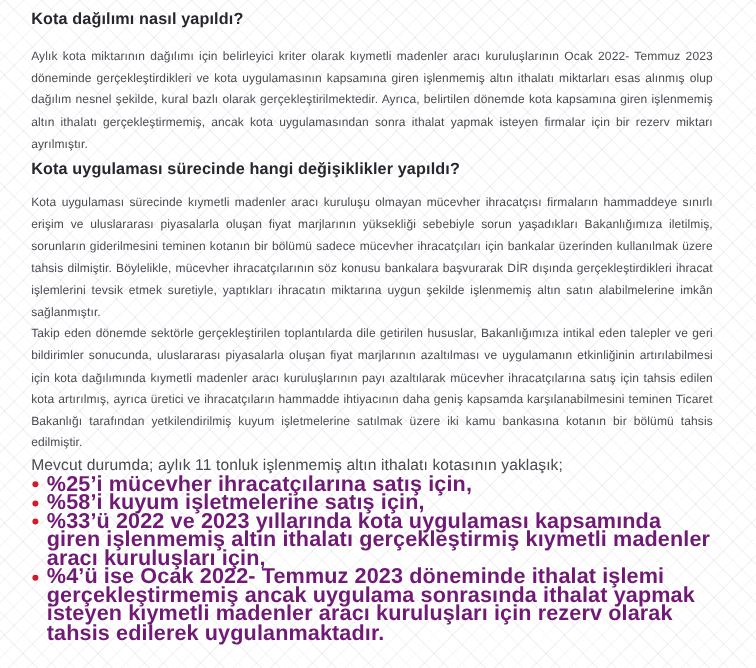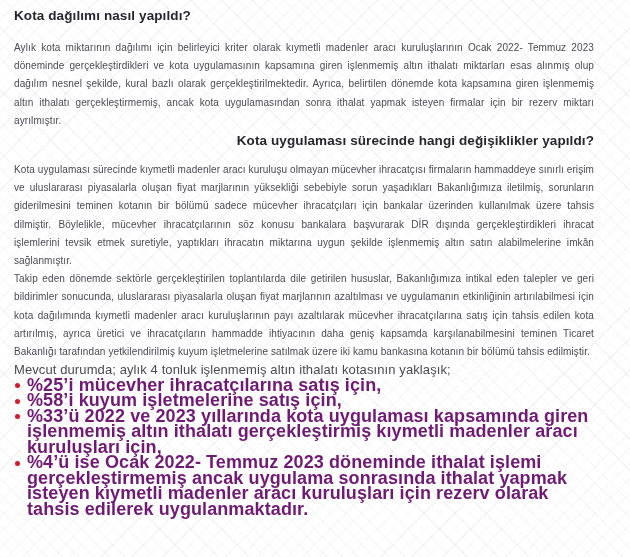--- a/index.html
+++ b/index.html
@@ -18,21 +18,21 @@
       repeating-linear-gradient(-45deg, rgba(120,125,135,0.055) 0 1px, transparent 1px 11px),
       repeating-linear-gradient(45deg,  rgba(120,125,135,0.03)  0 1px, transparent 1px 22px),
       repeating-linear-gradient(-45deg, rgba(120,125,135,0.03)  0 1px, transparent 1px 22px);
     font-family: "Liberation Sans", "DejaVu Sans", sans-serif;
     color: #4a4a51;
   }
 
   .page {
     width: 608px;
     height: 557px;
-    padding: 7px 14px 4px 14px;
+    padding: 7px 14px 4px 26px;
   }
 
   h2.q-heading {
     font-size: 13.5px;
     font-weight: 700;
     color: #26262e;
     letter-spacing: 0.1px;
     line-height: 17px;
     margin: 0 0 15px 0;
   }
@@ -90,27 +90,27 @@
 </style>
 </head>
 <body>
 
 <div class="page">
 
   <h2 class="q-heading">Kota dağılımı nasıl yapıldı?</h2>
 
   <p class="body-par gap-after">Aylık kota miktarının dağılımı için belirleyici kriter olarak kıymetli madenler aracı kuruluşlarının Ocak 2022- Temmuz 2023 döneminde gerçekleştirdikleri ve kota uygulamasının kapsamına giren işlenmemiş altın ithalatı miktarları esas alınmış olup dağılım nesnel şekilde, kural bazlı olarak gerçekleştirilmektedir. Ayrıca, belirtilen dönemde kota kapsamına giren işlenmemiş altın ithalatı gerçekleştirmemiş, ancak kota uygulamasından sonra ithalat yapmak isteyen firmalar için bir rezerv miktarı ayrılmıştır.</p>
 
-  <h2 class="q-heading second" style="margin-top:2px;text-align:right;">Kota uygulaması sürecinde hangi değişiklikler yapıldı?</h2>
+  <h2 class="q-heading second" style="margin-top:2px;">Kota uygulaması sürecinde hangi değişiklikler yapıldı?</h2>
 
   <p class="body-par gap-after">Kota uygulaması sürecinde kıymetli madenler aracı kuruluşu olmayan mücevher ihracatçısı firmaların hammaddeye sınırlı erişim ve uluslararası piyasalarla oluşan fiyat marjlarının yüksekliği sebebiyle sorun yaşadıkları Bakanlığımıza iletilmiş, sorunların giderilmesini teminen kotanın bir bölümü sadece mücevher ihracatçıları için bankalar üzerinden kullanılmak üzere tahsis dilmiştir. Böylelikle, mücevher ihracatçılarının söz konusu bankalara başvurarak DİR dışında gerçekleştirdikleri ihracat işlemlerini tevsik etmek suretiyle, yaptıkları ihracatın miktarına uygun şekilde işlenmemiş altın satın alabilmelerine imkân sağlanmıştır.</p>
 
   <p class="body-par gap-after">Takip eden dönemde sektörle gerçekleştirilen toplantılarda dile getirilen hususlar, Bakanlığımıza intikal eden talepler ve geri bildirimler sonucunda, uluslararası piyasalarla oluşan fiyat marjlarının azaltılması ve uygulamanın etkinliğinin artırılabilmesi için kota dağılımında kıymetli madenler aracı kuruluşlarının payı azaltılarak mücevher ihracatçılarına satış için tahsis edilen kota artırılmış, ayrıca üretici ve ihracatçıların hammadde ihtiyacının daha geniş kapsamda karşılanabilmesini teminen Ticaret Bakanlığı tarafından yetkilendirilmiş kuyum işletmelerine satılmak üzere iki kamu bankasına kotanın bir bölümü tahsis edilmiştir.</p>
 
-  <p class="list-intro">Mevcut durumda; aylık 4 tonluk işlenmemiş altın ithalatı kotasının yaklaşık;</p>
+  <p class="list-intro">Mevcut durumda; aylık 11 tonluk işlenmemiş altın ithalatı kotasının yaklaşık;</p>
 
   <ul class="quota-list">
     <li>
       <span class="bullet-dot"></span>
       <span>%25’i mücevher ihracatçılarına satış için,</span>
     </li>
     <li>
       <span class="bullet-dot"></span>
       <span>%58’i kuyum işletmelerine satış için,</span>
     </li>

